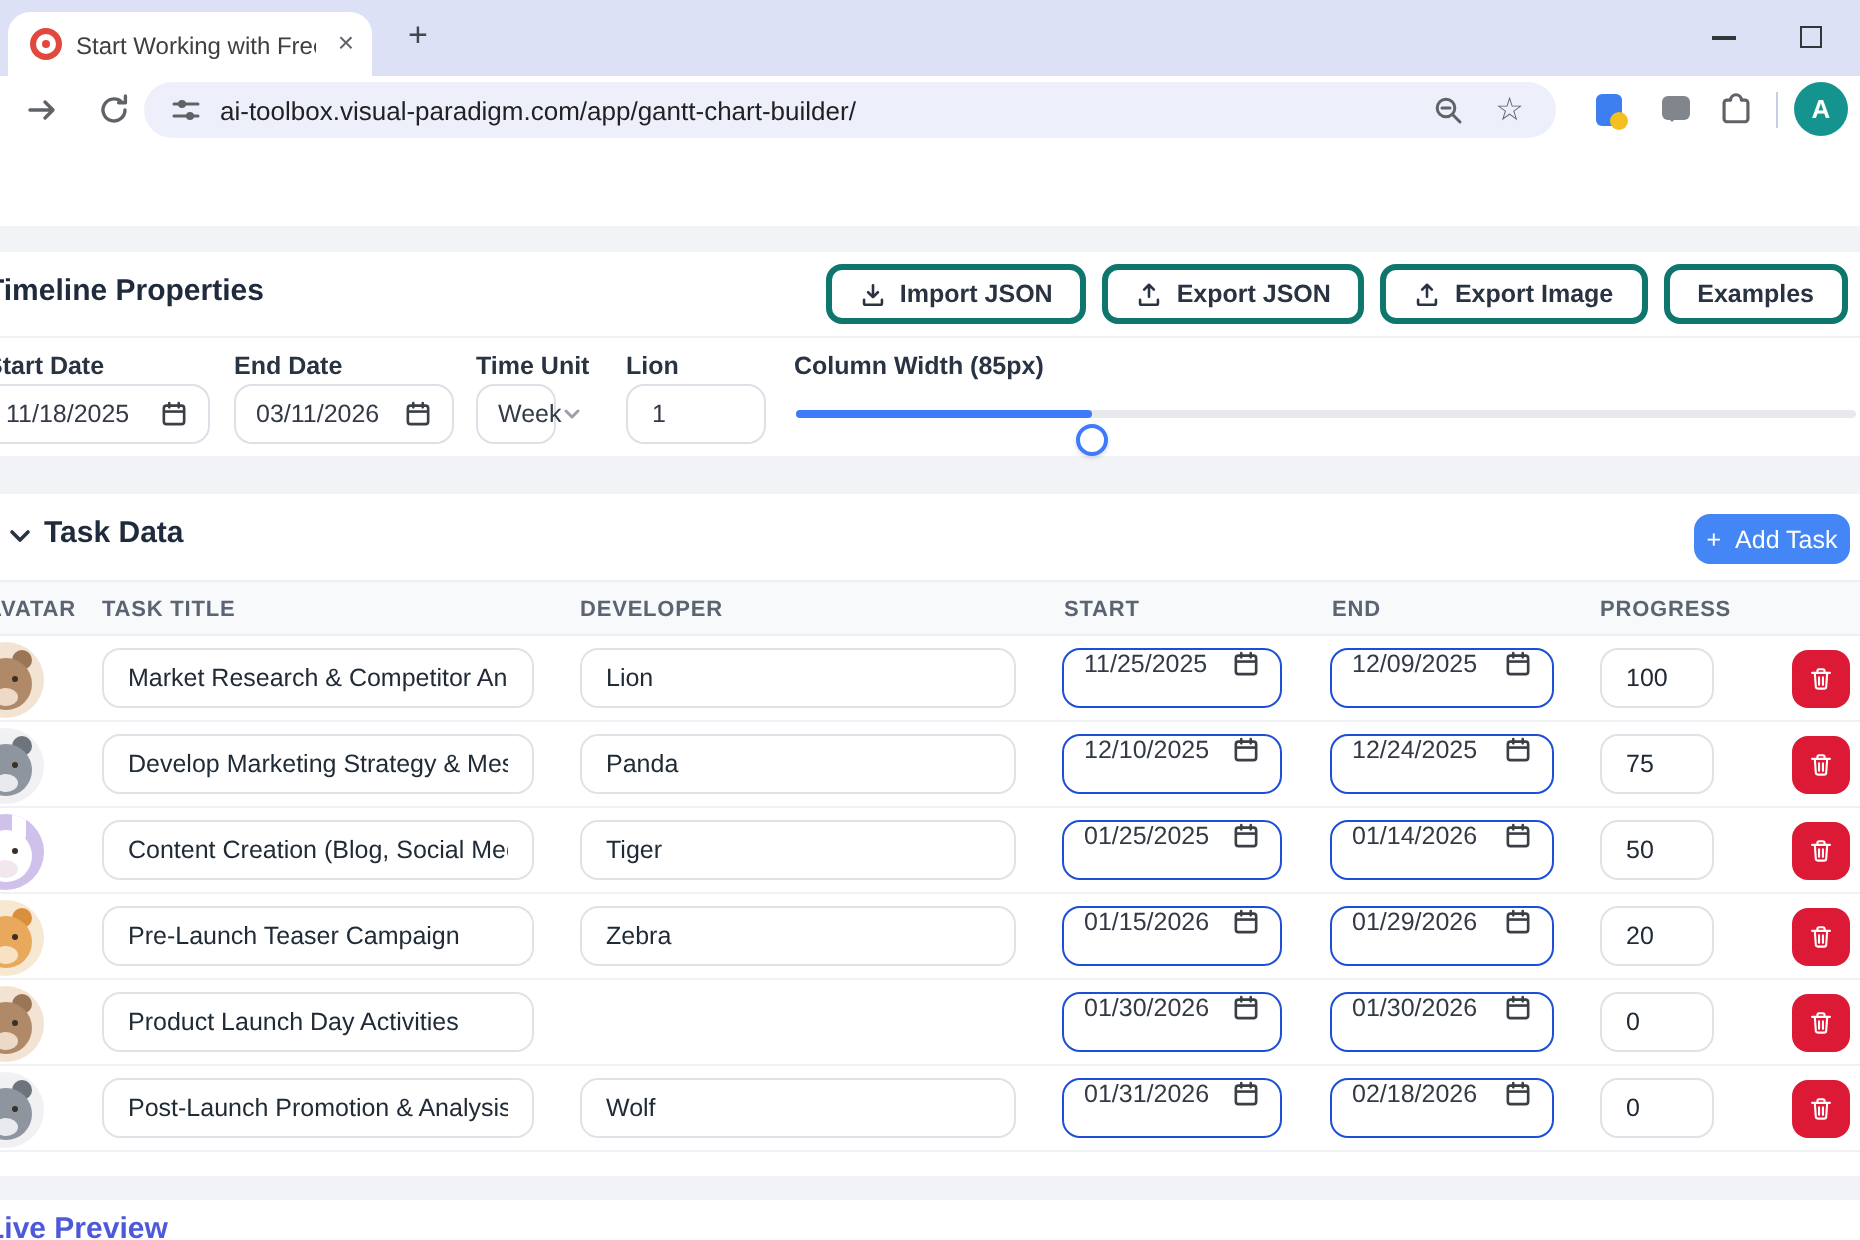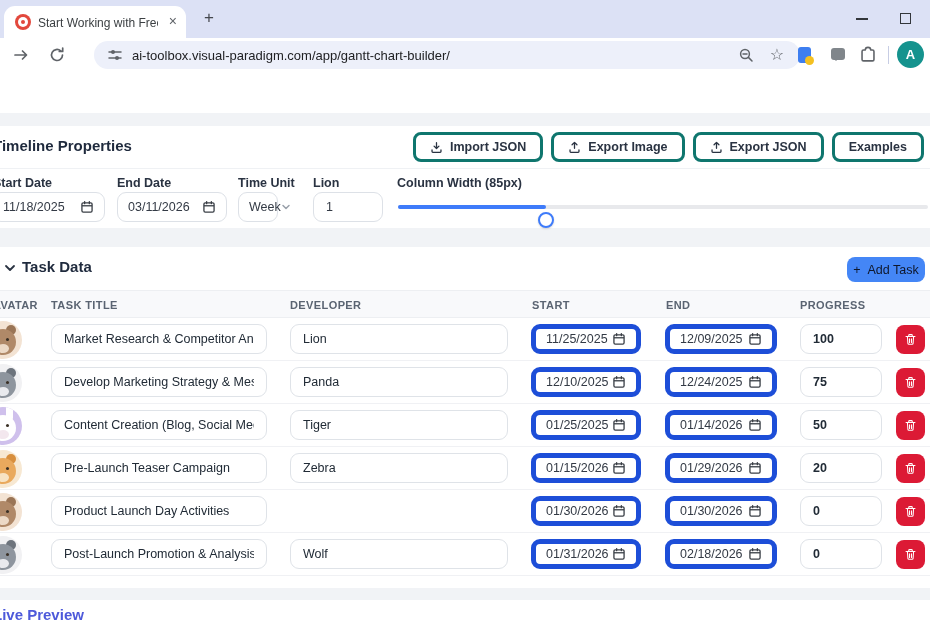--- a/index.html
+++ b/index.html
@@ -13,21 +13,21 @@
   .favicon::before { content:""; position:absolute; left:3px; top:3px; width:10px; height:10px; border-radius:50%; background:#fff; }
   .favicon::after { content:""; position:absolute; left:6px; top:6px; width:4px; height:4px; border-radius:50%; background:#e2483d; }
   .tab-title { position:absolute; left:34px; top:10px; width:120px; font-size:12px; color:#3c4043; white-space:nowrap; overflow:hidden; }
   .tab-close { position:absolute; right:9px; top:7px; font-size:14px; color:#5f6368; cursor:default; }
   .newtab { position:absolute; left:204px; top:8px; font-size:17px; color:#44474d; }
   .win-min { position:absolute; left:856px; top:18px; width:12px; height:2px; background:#33363b; }
   .win-max { position:absolute; left:900px; top:13px; width:11px; height:11px; border:1.5px solid #33363b; }
 
   .toolbar { position:absolute; top:38px; left:0; right:0; height:34px; background:#fff; }
   .tb-icon { position:absolute; top:8px; width:18px; height:18px; color:#5f6368; }
-  .url-pill { position:absolute; left:94px; top:3px; width:706px; height:28px; background:#edf0fa; border-radius:14px; }
+  .url-pill { position:absolute; left:72px; top:3px; width:706px; height:28px; background:#edf0fa; border-radius:14px; }
   .url-text { position:absolute; left:38px; top:7px; font-size:13px; color:#202124; white-space:nowrap; }
   .pill-icon { position:absolute; top:6px; width:16px; height:16px; }
   .star-glyph { position:absolute; right:16px; top:4px; font-size:16px; color:#5f6368; }
   .ext1 { position:absolute; left:798px; top:9px; width:13px; height:16px; background:#3d7ef0; border-radius:3px; }
   .ext1::after { content:""; position:absolute; right:-3px; bottom:-2px; width:9px; height:9px; border-radius:50%; background:#f4c020; }
   .ext2 { position:absolute; left:831px; top:10px; width:14px; height:12px; background:#80868b; border-radius:3px; }
   .ext2::after { content:""; position:absolute; left:2px; bottom:-4px; border:3px solid transparent; border-top-color:#80868b; }
   .ext3 { position:absolute; left:859px; top:8px; width:18px; height:18px; }
   .tb-sep { position:absolute; left:888px; top:8px; width:1px; height:18px; background:#c7cde4; }
   .tb-avatar { position:absolute; left:897px; top:3px; width:27px; height:27px; border-radius:50%; background:#15938e; color:#fff;
@@ -65,21 +65,21 @@
   .slider { position:absolute; left:398px; right:0; top:66px; height:30px; }
   .slider-track { position:absolute; left:0; right:2px; top:13px; height:4px; border-radius:2px; background:#e8e9ec; }
   .slider-fill { position:absolute; left:0; top:0; height:4px; border-radius:2px; background:#3e7bfa; width:28%; }
   .slider-thumb { position:absolute; top:7px; width:16px; height:16px; border-radius:50%; background:#fff;
                   border:2px solid #3e7bfa; margin-left:-8px; left:28%; box-shadow:0 1px 2px rgba(0,0,0,.15); }
 
   
   .card-tasks { top:134px; height:341px; }
   .chev-task { position:absolute; left:4px; top:15px; width:12px; height:12px; color:#2a3342; }
   .add-task { position:absolute; left:847px; top:10px; width:78px; height:25px; border:none; border-radius:8px;
-              background:#4486f6; color:#0f172a; font-size:12.5px; font-family:"Liberation Sans", sans-serif; }
+              background:#4486f6; color:#ffffff; font-size:12.5px; font-family:"Liberation Sans", sans-serif; }
   .thead { position:absolute; left:0; right:0; top:43px; height:28px; background:#f8f9fb;
            border-top:1px solid #edeff2; border-bottom:1px solid #edeff2; }
   .th { position:absolute; top:8px; font-size:11px; font-weight:bold; color:#5a6472; letter-spacing:.4px; }
   .rows { position:absolute; left:0; right:0; top:71px; }
   .task-row { position:relative; height:43px; border-bottom:1px solid #f0f1f4; }
 
   .avatar { position:absolute; left:-16px; top:3px; width:38px; height:38px; border-radius:50%; overflow:hidden; }
   .avatar .ear { position:absolute; width:10px; height:10px; border-radius:50%; top:4px; } .avatar .ear-r { left:22px; }
   .avatar .face { position:absolute; left:6px; top:8px; width:26px; height:26px; border-radius:50%; }
   .avatar .muzzle { position:absolute; left:13px; top:23px; width:12px; height:9px; border-radius:50%; }
@@ -91,25 +91,25 @@
   .avatar.rabbit { background:#cfc0ec; } .avatar.rabbit .face { background:#ffffff; }
   .avatar.rabbit .ear { background:#ffffff; height:16px; width:7px; border-radius:4px; top:-2px; }
   .avatar.rabbit .muzzle { background:#f3e7ee; }
   .avatar.cat { background:#f7e8d2; } .avatar.cat .face { background:#e9a95d; }
   .avatar.cat .ear { background:#d88f3e; } .avatar.cat .muzzle { background:#f7e3c4; }
 
   .row-input { position:absolute; top:6px; height:30px; border:1px solid #dfe3e8; border-radius:9px; background:#fff;
                font-size:12.5px; color:#212b36; padding:0 12px; font-family:"Liberation Sans", sans-serif; }
   .in-title { left:51px; width:216px; }
   .in-dev { left:290px; width:218px; }
-  .datebox { position:absolute; top:6px; height:30px; border:5px solid #1d4ed8; border-radius:9px; background:#fff;
-             display:flex; align-items:center; justify-content:space-between; padding:0 10px; font-size:12.5px; color:#333a45; }
+  .datebox { position:absolute; top:6px; height:30px; border:1px solid #1d4ed8; border-radius:9px; background:#fff;
+             display:flex; align-items:flex-start; justify-content:space-between; padding:0 10px; font-size:12.5px; color:#333a45; }
   .d-start { left:531px; width:110px; }
   .d-end { left:665px; width:112px; }
-  .in-progress { left:800px; width:82px;font-weight:bold; }
+  .in-progress { left:800px; width:57px; }
   .del-btn { position:absolute; left:896px; top:7px; width:29px; height:29px; border:none; border-radius:8px;
              background:#dc1a35; display:flex; align-items:center; justify-content:center; }
 
   .card-preview { top:487px; height:20px; }
   .preview-title { position:absolute; left:-7px; top:6px; font-size:15px; font-weight:bold; color:#4d59da; }
 
   .cal-svg { flex:0 0 auto; }
   svg { display:block; }
 </style>
 </head>
@@ -183,30 +183,30 @@
             </span>
           <span>Import JSON</span>
         </button>
         <button class="btn-outline">
           <span>
               <svg viewBox="0 0 16 16" width="13" height="13">
                 <path d="M8 9V2M5 4.7L8 1.7l3 3" stroke="#2a3342" stroke-width="1.6" fill="none" stroke-linecap="round" stroke-linejoin="round"></path>
                 <path d="M2.5 11v2a1 1 0 0 0 1 1h9a1 1 0 0 0 1-1v-2" stroke="#2a3342" stroke-width="1.6" fill="none" stroke-linecap="round"></path>
               </svg>
             </span>
-          <span>Export Image</span>
+          <span>Export JSON</span>
         </button>
         <button class="btn-outline">
           <span>
               <svg viewBox="0 0 16 16" width="13" height="13">
                 <path d="M8 9V2M5 4.7L8 1.7l3 3" stroke="#2a3342" stroke-width="1.6" fill="none" stroke-linecap="round" stroke-linejoin="round"></path>
                 <path d="M2.5 11v2a1 1 0 0 0 1 1h9a1 1 0 0 0 1-1v-2" stroke="#2a3342" stroke-width="1.6" fill="none" stroke-linecap="round"></path>
               </svg>
             </span>
-          <span>Export JSON</span>
+          <span>Export Image</span>
         </button>
         <button class="btn-outline">
           <span>Examples</span>
         </button>
       </div>
       <div class="tl-divider"></div>
 
       <span class="fld-label" style="left:-7px">Start Date</span>
       <span class="fld-label" style="left:117px">End Date</span>
       <span class="fld-label" style="left:238px">Time Unit</span>

